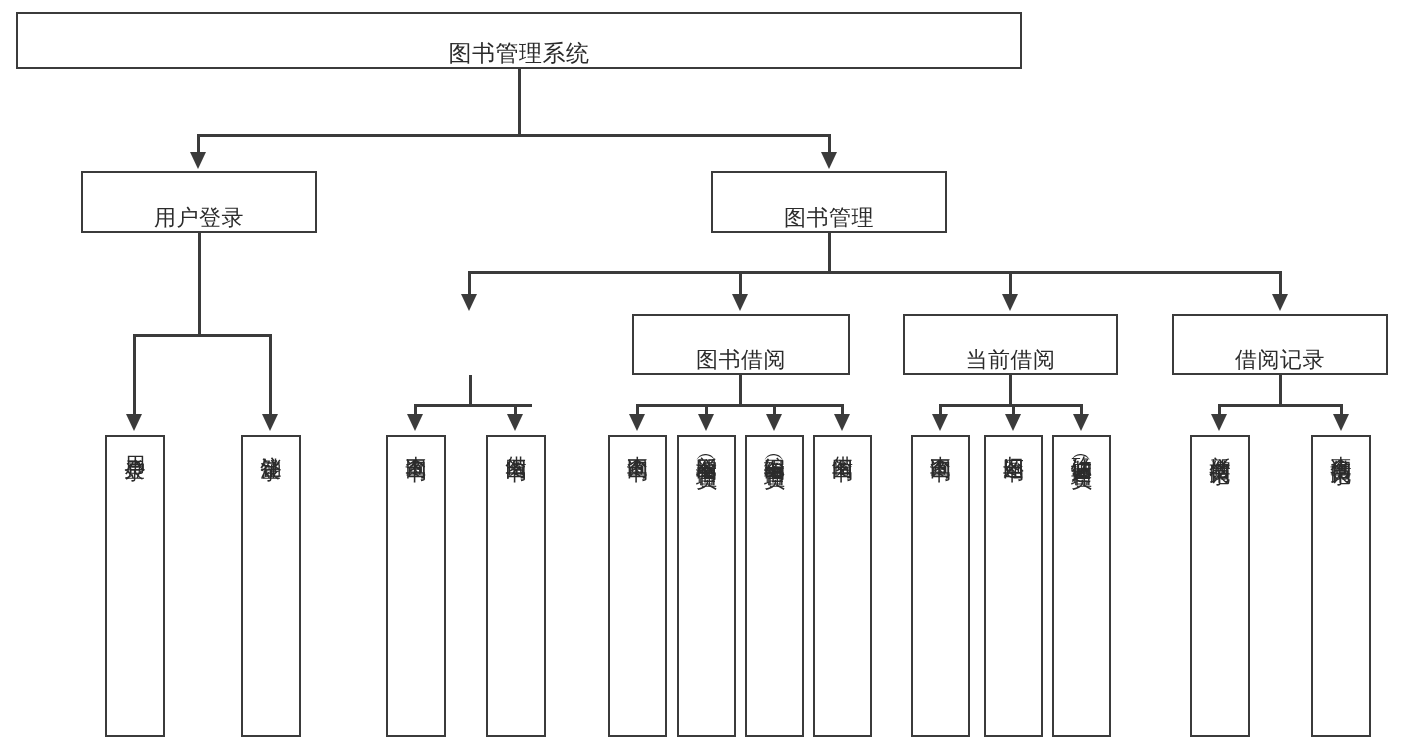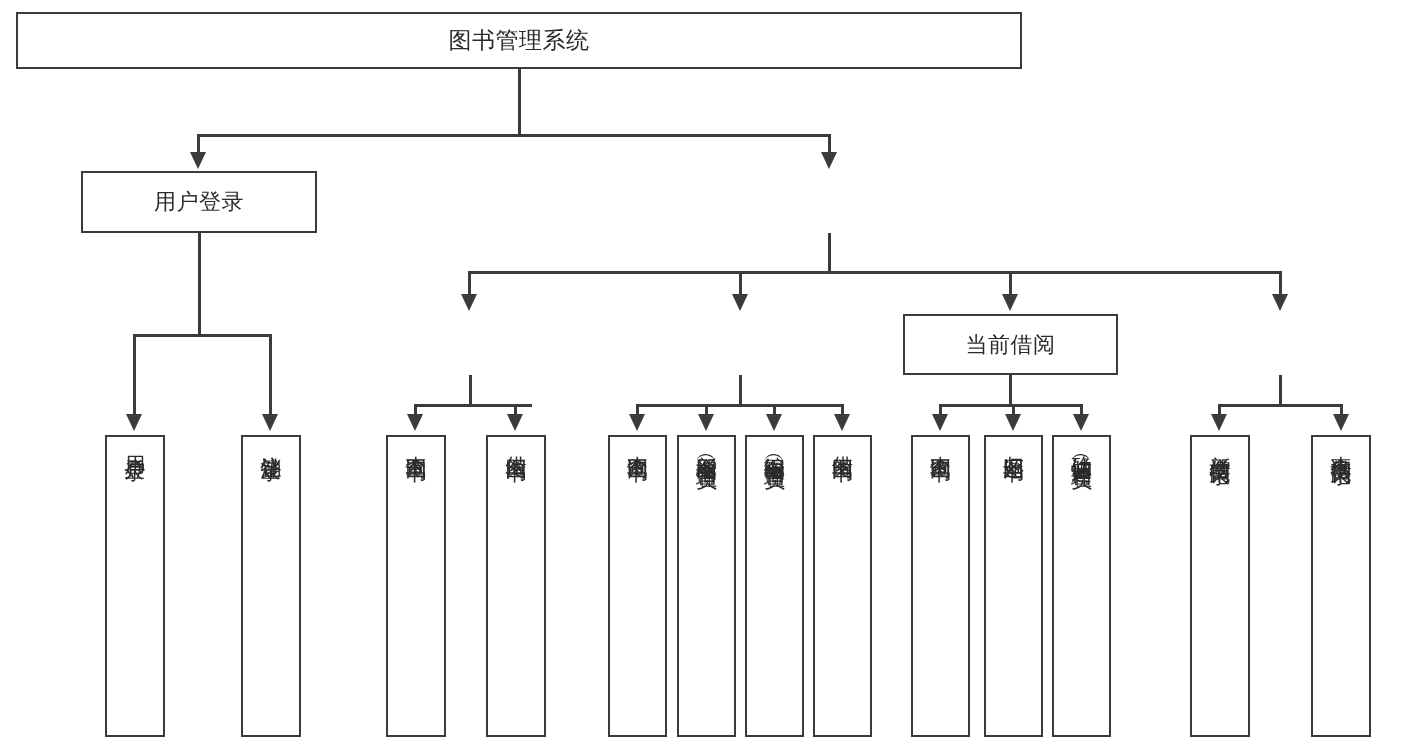--- a/index.html
+++ b/index.html
@@ -7,21 +7,21 @@
   body{font-family:"DejaVu Sans","Liberation Sans",sans-serif;}
   #canvas{position:relative;width:1405px;height:747px;background:#ffffff;overflow:hidden;}
 
   
   .node{
     position:absolute;
     box-sizing:border-box;
     background:#ffffff;
     border:2.5px solid #3b3b3b;
     display:flex;
-    align-items:center;
+    align-items:flex-end;
     justify-content:center;
     color:#2b2b2b;
   }
   .node .lbl{
     display:block;
     line-height:1.18;
     letter-spacing:0.5px;
     white-space:pre;
     text-align:center;
   }
@@ -83,20 +83,23 @@
 
   <div class="vline" style="left:197px;top:134px;height:22px;"></div>
   <div class="arrow" style="left:190px;top:152px;"></div>
   <div class="vline" style="left:828px;top:134px;height:22px;"></div>
   <div class="arrow" style="left:821px;top:152px;"></div>
 
   <div class="node h-node" id="n-user-login" style="left:81px;top:171px;width:236px;height:62px;">
     <span class="lbl">用户登录</span>
   </div>
 
+  <div class="node h-node" id="n-book-manage" style="left:711px;top:171px;width:236px;height:62px;">
+    <span class="lbl">图书管理</span>
+  </div>
 
   <div class="vline" style="left:198px;top:233px;height:102px;"></div>
   <div class="hline" style="left:133px;top:334px;width:138px;"></div>
   <div class="vline" style="left:133px;top:334px;height:83px;"></div>
   <div class="arrow" style="left:126px;top:414px;"></div>
   <div class="vline" style="left:269px;top:334px;height:83px;"></div>
   <div class="arrow" style="left:262px;top:414px;"></div>
 
   <div class="vline" style="left:828px;top:233px;height:40px;"></div>
   <div class="hline" style="left:468px;top:271px;width:812px;"></div>
@@ -106,22 +109,28 @@
 
   <div class="vline" style="left:739px;top:271px;height:25px;"></div>
   <div class="arrow" style="left:732px;top:294px;"></div>
 
   <div class="vline" style="left:1009px;top:271px;height:25px;"></div>
   <div class="arrow" style="left:1002px;top:294px;"></div>
 
   <div class="vline" style="left:1279px;top:271px;height:25px;"></div>
   <div class="arrow" style="left:1272px;top:294px;"></div>
 
+  <div class="node h-node" id="n-book-borrow" style="left:632px;top:314px;width:218px;height:61px;">
+    <span class="lbl">图书借阅</span>
+  </div>
   <div class="node h-node" id="n-current-borrow" style="left:903px;top:314px;width:215px;height:61px;">
     <span class="lbl">当前借阅</span>
+  </div>
+  <div class="node h-node" id="n-borrow-record" style="left:1172px;top:314px;width:216px;height:61px;">
+    <span class="lbl">借阅记录</span>
   </div>
 
   <div class="vline" style="left:469px;top:375px;height:30px;"></div>
   <div class="hline" style="left:414px;top:404px;width:118px;"></div>
   <div class="vline" style="left:414px;top:404px;height:13px;"></div>
   <div class="arrow" style="left:407px;top:414px;"></div>
   <div class="vline" style="left:514px;top:404px;height:13px;"></div>
   <div class="arrow" style="left:507px;top:414px;"></div>
 
   <div class="vline" style="left:739px;top:375px;height:30px;"></div>

